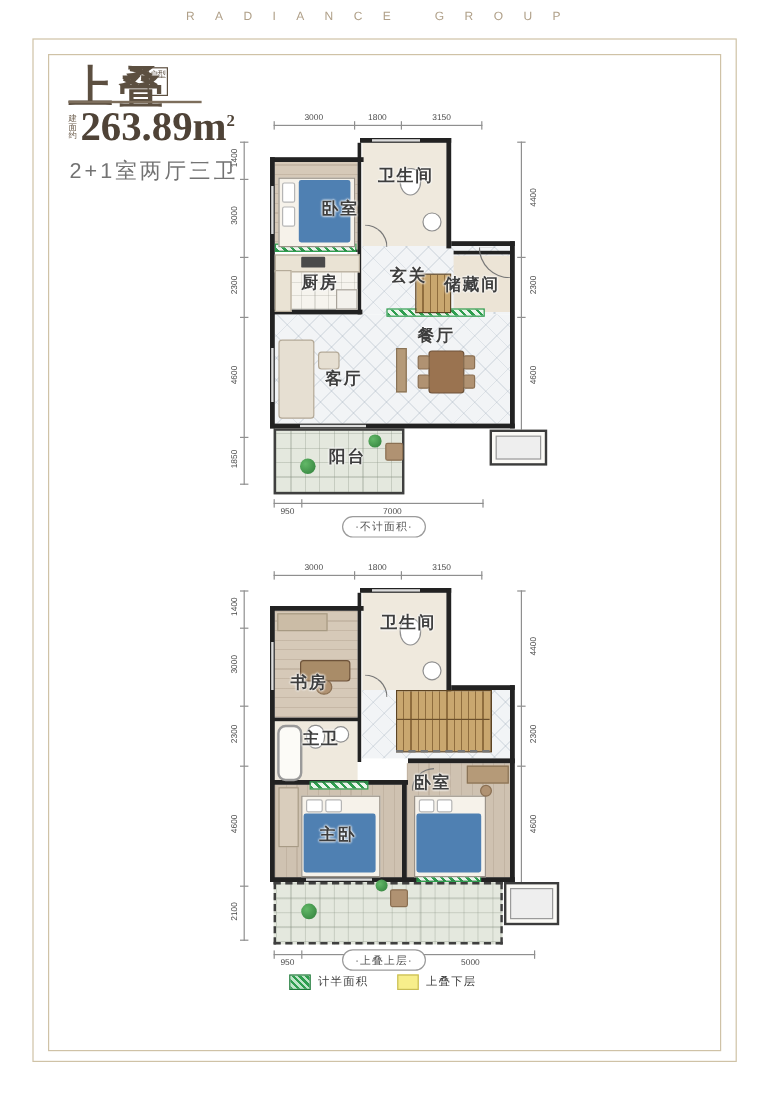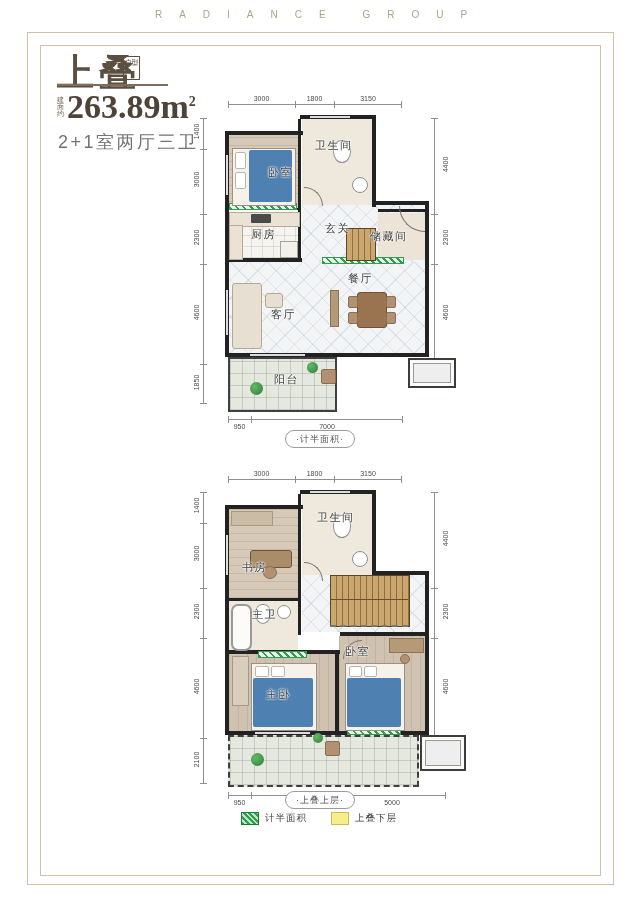--- a/index.html
+++ b/index.html
@@ -23,21 +23,21 @@
   .wood{background:repeating-linear-gradient(0deg,rgba(125,104,83,.18) 0 1px,transparent 1px 8px),#d6c9b8;}
   .wood2{background:repeating-linear-gradient(90deg,rgba(120,100,80,.15) 0 1px,transparent 1px 9px),#cfc2b1;}
   .diag{background:repeating-linear-gradient(45deg,rgba(150,165,180,.22) 0 1px,transparent 1px 13px),repeating-linear-gradient(135deg,rgba(150,165,180,.22) 0 1px,transparent 1px 13px),#f2f4f6;}
   .kit{background:repeating-linear-gradient(0deg,rgba(150,150,140,.25) 0 1px,transparent 1px 11px),repeating-linear-gradient(90deg,rgba(150,150,140,.25) 0 1px,transparent 1px 11px),#f6f4ee;}
   .bathf{background:#efe9dd;}
   .stor{background:#ece4d6;}
   .grid{background:repeating-linear-gradient(0deg,rgba(130,140,125,.3) 0 1px,transparent 1px 12px),repeating-linear-gradient(90deg,rgba(130,140,125,.3) 0 1px,transparent 1px 12px),#e4e8de;}
   .stairs{position:absolute;background:repeating-linear-gradient(90deg,#c9a76f 0 5px,#8f6d3e 5px 6px);border:1px solid #5c4322;}
   .hatchg{position:absolute;background:repeating-linear-gradient(45deg,#2f9e4f 0 2px,#eaf5ec 2px 5px);border:1px solid #2f9e4f;}
   .winlt{position:absolute;background:#dcdcdc;}
-  .rl{position:absolute;font-size:11px;letter-spacing:1.5px;color:#3e3e3e;white-space:nowrap;text-shadow:0 0 2px #fff,0 0 2px #fff,0 0 2px #fff;}
+  .rl{position:absolute;font-size:14px;letter-spacing:1.5px;color:#3e3e3e;white-space:nowrap;text-shadow:0 0 2px #fff,0 0 2px #fff,0 0 2px #fff;font-weight:bold;}
   
   .dh{position:absolute;height:1px;background:#8f8f8f;}
   .dv{position:absolute;width:1px;background:#8f8f8f;}
   .th{position:absolute;width:1px;height:7px;top:-3px;background:#8f8f8f;}
   .tv{position:absolute;height:1px;width:7px;left:-3px;background:#8f8f8f;}
   .dlh{position:absolute;text-align:center;font-size:7px;color:#4a4a4a;height:8px;line-height:8px;}
   .dlv{position:absolute;width:28px;text-align:center;font-size:7px;color:#4a4a4a;transform:rotate(-90deg);}
   
   .bedf{position:absolute;background:#f6f2ea;border:1px solid #9a9288;}
   .blk{position:absolute;background:#4f80b2;border-radius:2px;}
@@ -184,21 +184,21 @@
 
   <span class="rl" style="left:73px;top:70px;">卧室</span>
   <span class="rl" style="left:120px;top:43px;">卫生间</span>
   <span class="rl" style="left:130px;top:126px;">玄关</span>
   <span class="rl" style="left:56px;top:132px;">厨房</span>
   <span class="rl" style="left:175px;top:134px;">储藏间</span>
   <span class="rl" style="left:153px;top:176px;">餐厅</span>
   <span class="rl" style="left:76px;top:212px;">客厅</span>
   <span class="rl" style="left:79px;top:277px;">阳台</span>
 </div>
-<div class="cap" style="left:320px;top:430px;">·计半面积·</div>
+<div class="cap" style="left:320px;top:430px;">·不计面积·</div>
 
 <div class="plan" style="left:195px;top:465px;width:270px;height:345px;">
 
   <div class="dh" style="left:33px;top:14px;width:174px;">
     <i class="th" style="left:0;"></i>
       <i class="th" style="left:67px;"></i>
       <i class="th" style="left:106px;"></i>
       <i class="th" style="left:173px;"></i>
   </div>
   <span class="dlh" style="left:33px;top:5px;width:67px;">3000</span>

